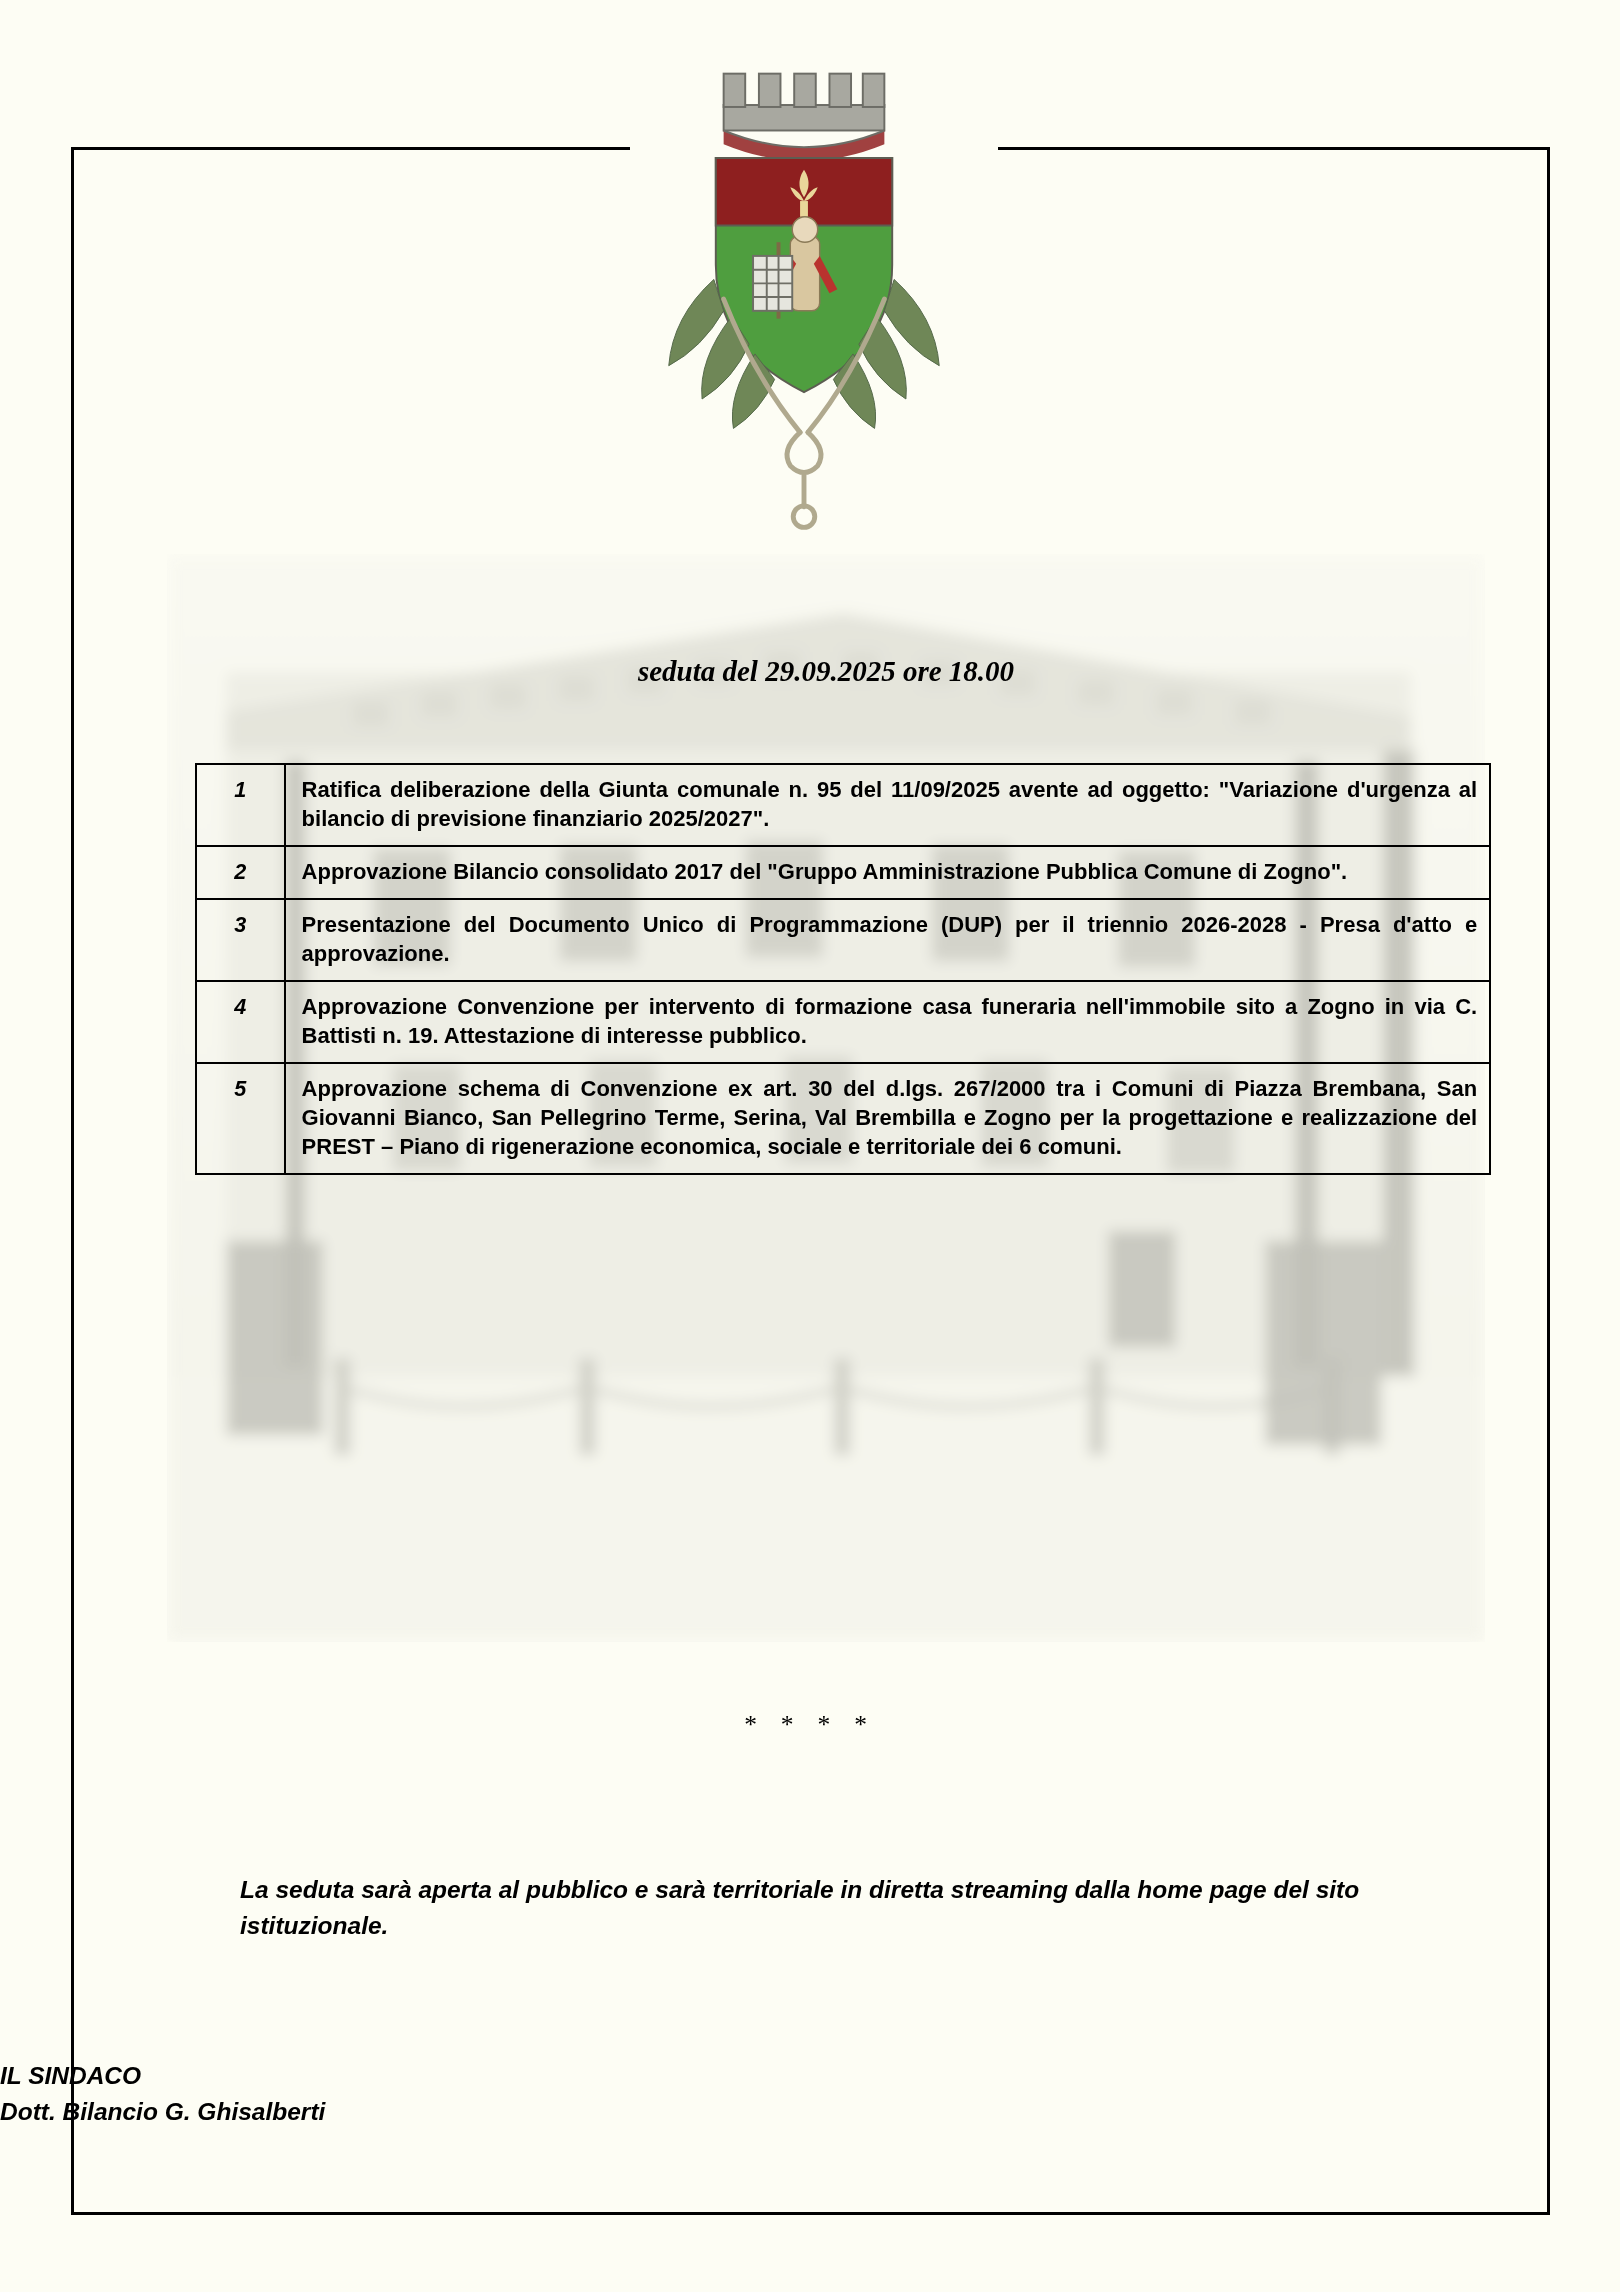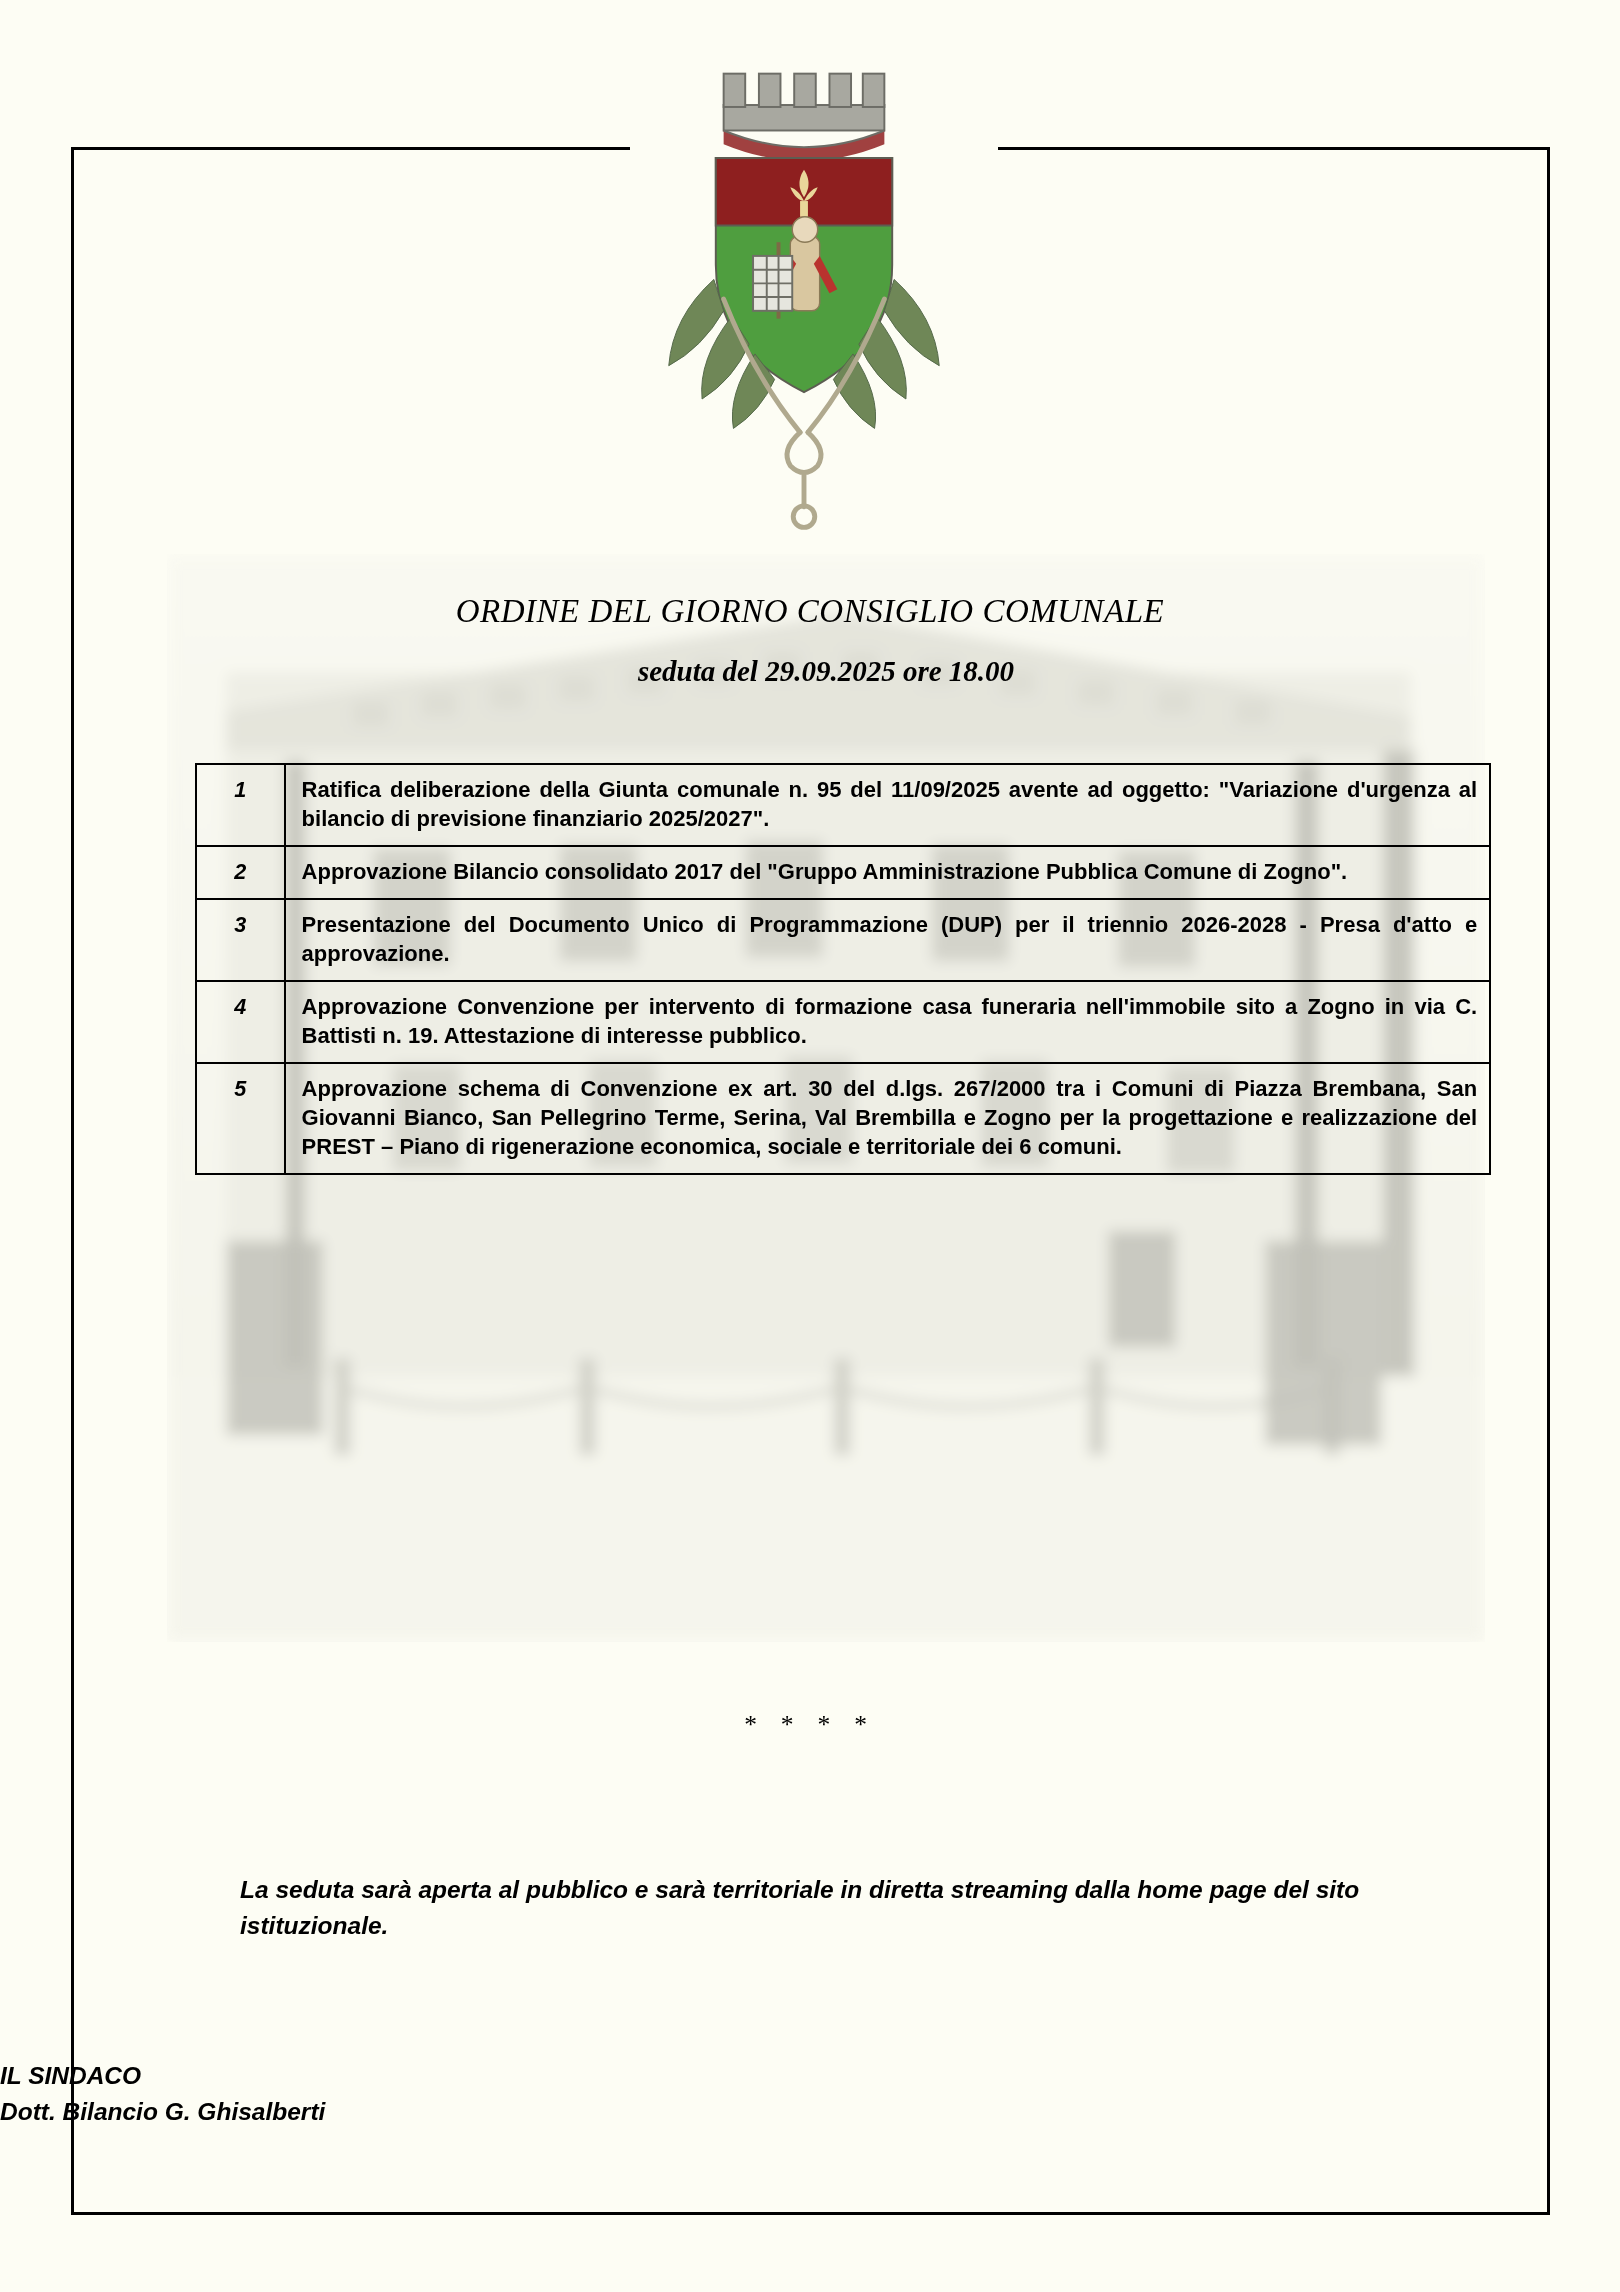--- a/index.html
+++ b/index.html
@@ -316,21 +316,20 @@
 
         <g fill="#5b5b54" opacity="0.8">
           <rect x="60" y="700" width="100" height="200"></rect>
           <rect x="1120" y="700" width="120" height="210"></rect>
           <rect x="960" y="690" width="70" height="120"></rect>
         </g>
       </g>
     </svg>
   </div>
 
-  <div class="doc-title">ORDINE DEL GIORNO CONSIGLIO COMUNALE</div>
   <div class="doc-subtitle">seduta del 29.09.2025  ore 18.00</div>
 
   <table class="agenda">
     <tbody>
       <tr>
         <td class="num">1</td>
         <td class="txt">Ratifica deliberazione della Giunta comunale n. 95  del  11/09/2025  avente ad oggetto: "Variazione d'urgenza al  bilancio  di previsione finanziario 2025/2027".</td>
       </tr>
       <tr>
         <td class="num">2</td>

